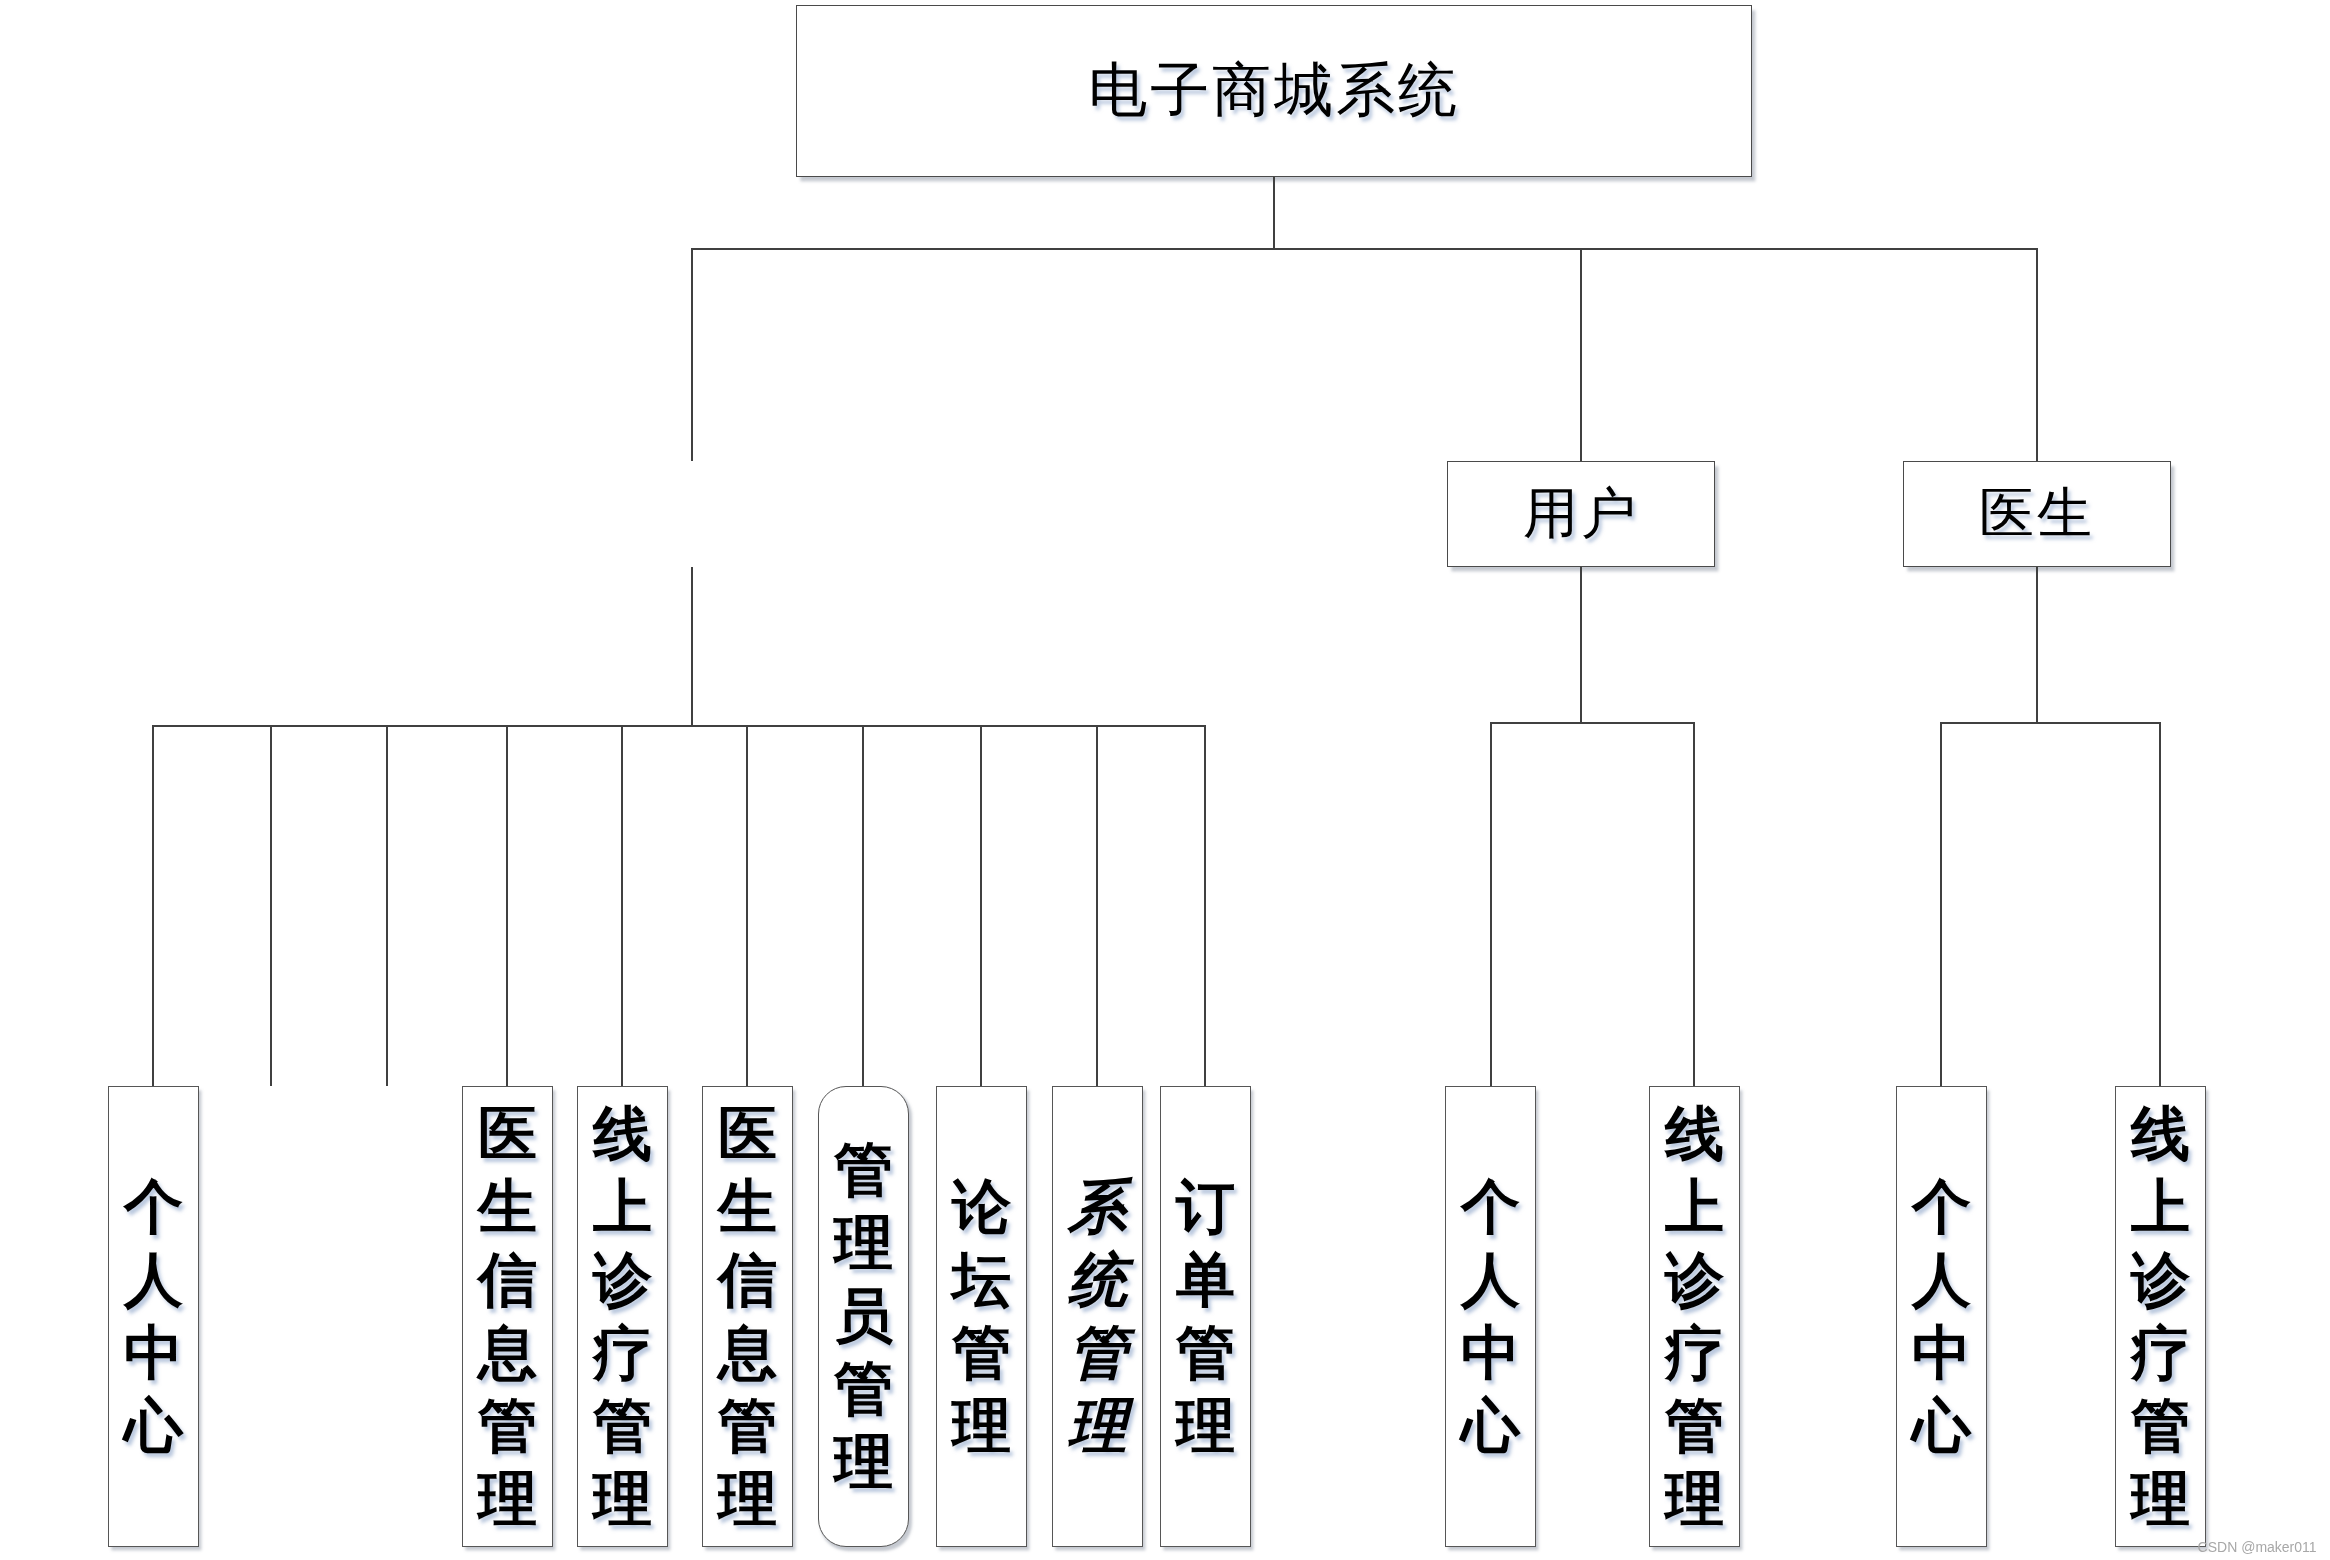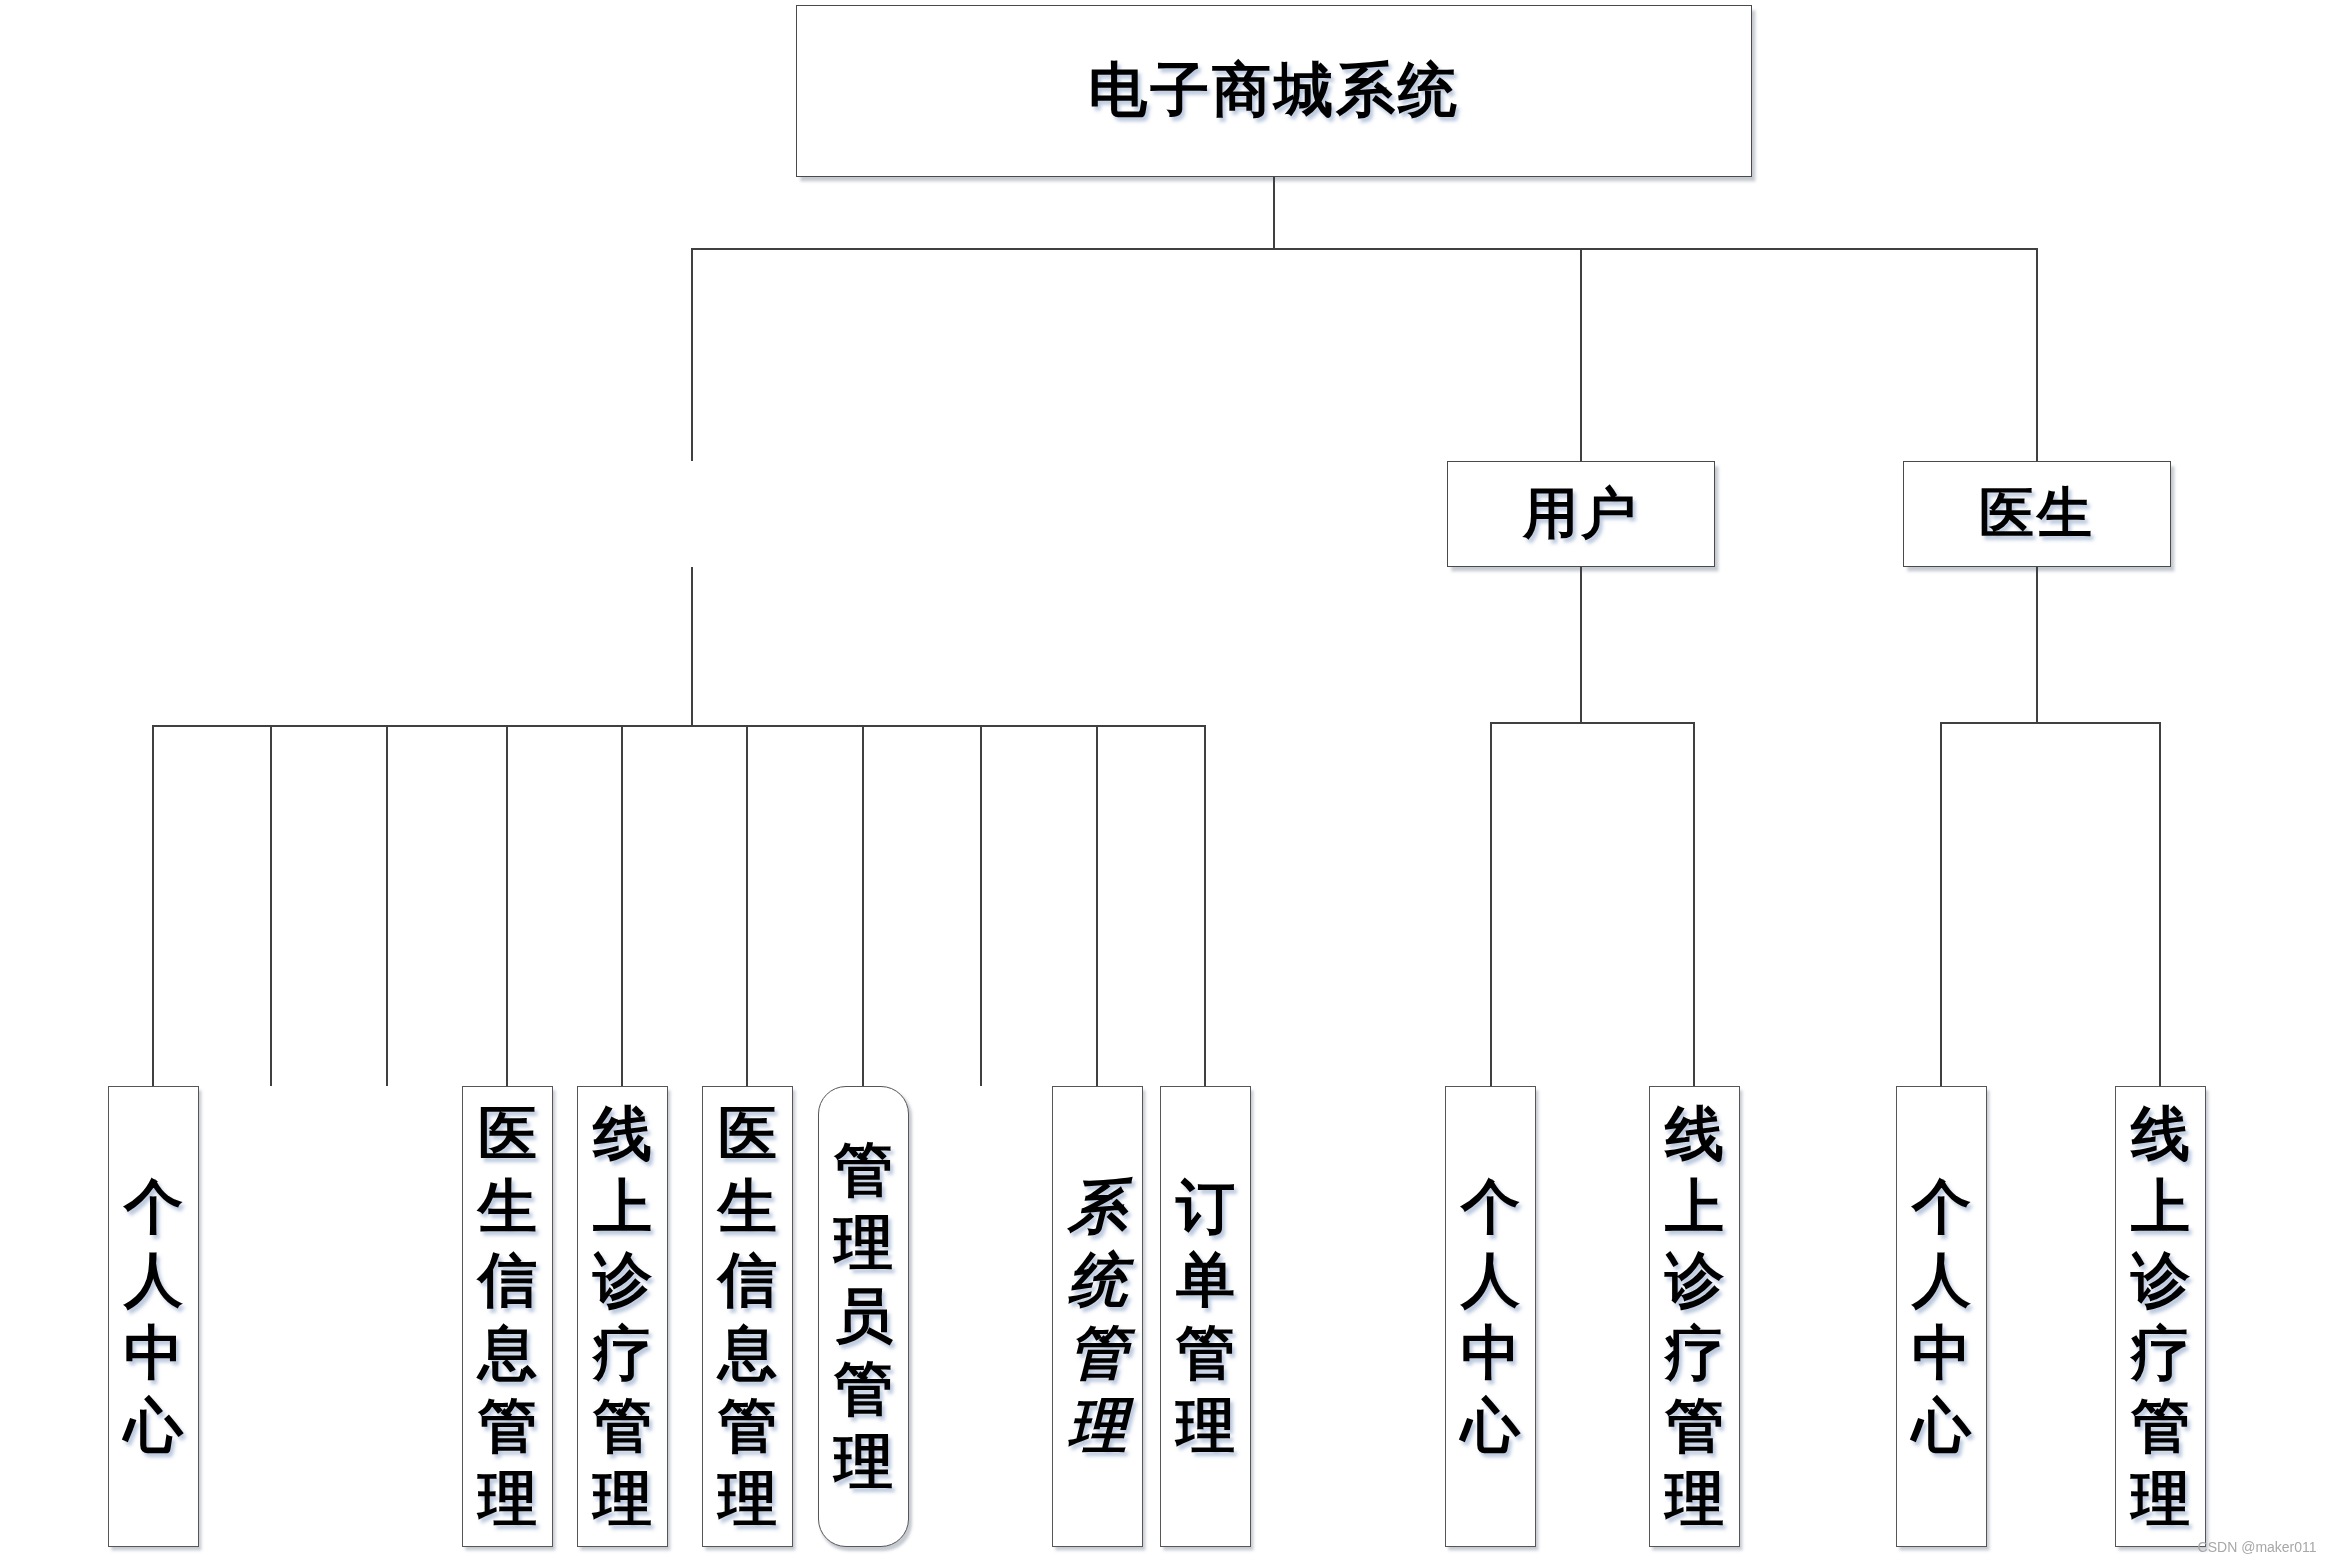--- a/index.html
+++ b/index.html
@@ -13,21 +13,21 @@
   }
   .node{
     position:absolute;
     background:#ffffff;
     border:1.9px solid #4a4a4a;
     box-shadow:3.8px 4.8px 2.9px rgba(90,100,120,0.35);
     display:flex;align-items:center;justify-content:center;
     box-sizing:border-box;
   }
   .hnode .label{
-    font-weight:bold;
+    font-weight:normal;
     letter-spacing:2.9px;
     text-shadow:2.9px 3.8px 3.8px rgba(130,155,195,0.55);
     white-space:nowrap;
   }
   .title-node .label{font-size:59px;}
   .role-node .label{font-size:55px;}
   .vnode{
     position:absolute;
     top:1086px;height:461px;width:91px;
     background:#ffffff;
@@ -108,20 +108,23 @@
   </div>
   <div class="vnode" style="left:577px;">
     <span class="label">线上诊疗管理</span>
   </div>
   <div class="vnode" style="left:702px;">
     <span class="label">医生信息管理</span>
   </div>
   <div class="vnode" style="left:818px;border-radius:28px;">
     <span class="label">管理员管理</span>
   </div>
+  <div class="vnode" style="left:936px;">
+    <span class="label">论坛管理</span>
+  </div>
   <div class="vnode" style="left:1052px;font-style:italic;">
     <span class="label">系统管理</span>
   </div>
   <div class="vnode" style="left:1160px;">
     <span class="label">订单管理</span>
   </div>
 
   <div class="vnode" style="left:1445px;">
     <span class="label">个人中心</span>
   </div>

